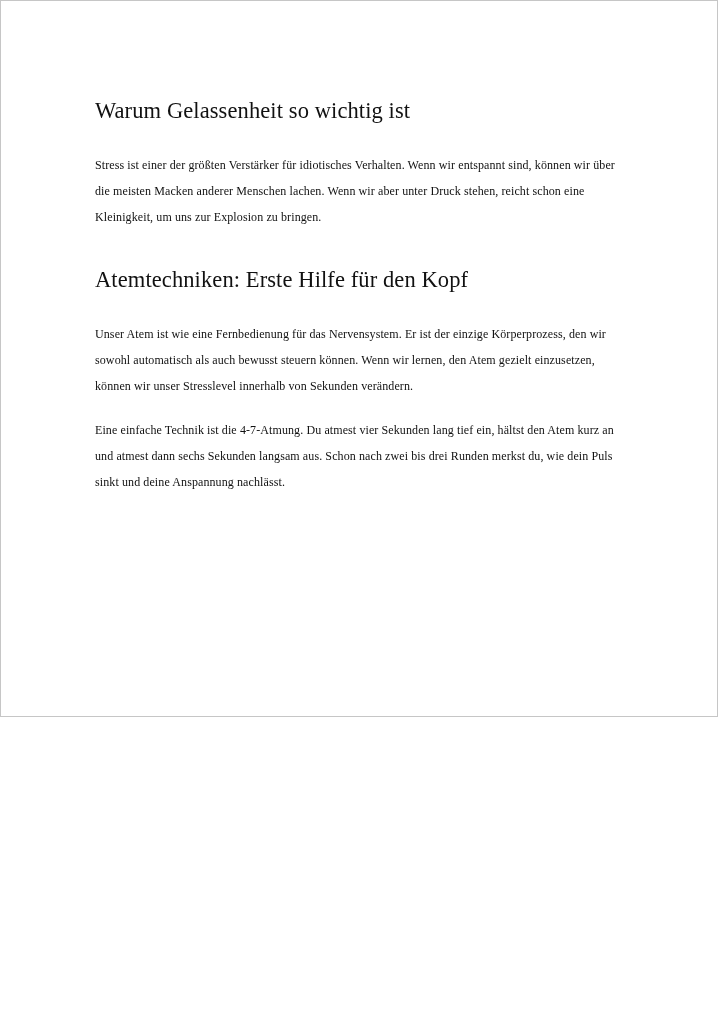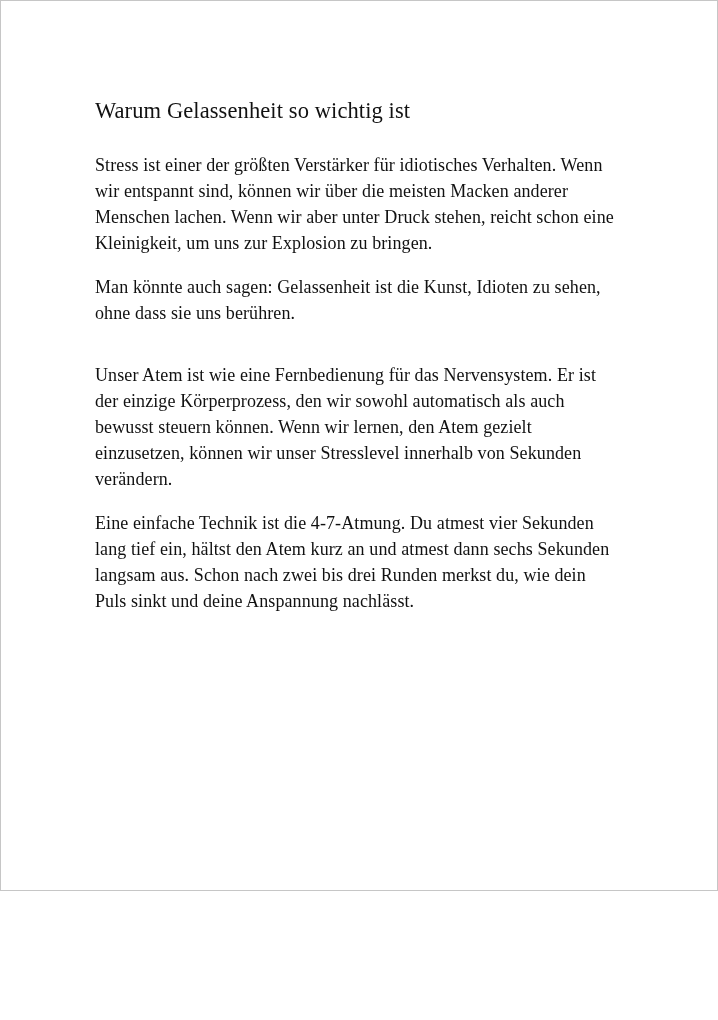--- a/index.html
+++ b/index.html
@@ -6,52 +6,52 @@
     margin: 0;
     padding: 0;
     width: 718px;
     height: 1020px;
     background: #ffffff;
     overflow: hidden;
   }
   .page {
     box-sizing: border-box;
     width: 718px;
-    height: 891px;
+    height: 717px;
     background: #ffffff;
     border: 1px solid #c6c6c6;
     padding: 96px 92px 1px 94px;
     color: #111111;
     font-family: "Liberation Serif", "DejaVu Serif", serif;
   }
   section.text-section { margin: 0; }
   section.text-section + section.text-section { margin-top: 36px; }
   h2.section-heading {
     font-size: 22.5px;
     font-weight: 400;
     margin: 0 0 28px 0;
     line-height: 1.2;
     letter-spacing: 0.1px;
   }
   p.paragraph {
-    font-size: 18px;
+    font-size: 12px;
     line-height: 26px;
     margin: 0 4px 18px 0;
     max-width: 536px;
     letter-spacing: 0.1px;
   }
 </style>
 </head>
 <body>
 
 <div class="page">
   <div>
       <section class="text-section">
         <h2 class="section-heading">Warum Gelassenheit so wichtig ist</h2>
         <p class="paragraph">Stress ist einer der größten Verstärker für idiotisches Verhalten. Wenn wir entspannt sind, können wir über die meisten Macken anderer Menschen lachen. Wenn wir aber unter Druck stehen, reicht schon eine Kleinigkeit, um uns zur Explosion zu bringen.</p>
-        <p class="paragraph">Man könnte auch sagen: Gelassenheit ist die Kunst, Idioten zu sehen, ohne dass sie uns berühren.</p>
       </section>
       <section class="text-section">
+        <h2 class="section-heading">Atemtechniken: Erste Hilfe für den Kopf</h2>
         <p class="paragraph">Unser Atem ist wie eine Fernbedienung für das Nervensystem. Er ist der einzige Körperprozess, den wir sowohl automatisch als auch bewusst steuern können. Wenn wir lernen, den Atem gezielt einzusetzen, können wir unser Stresslevel innerhalb von Sekunden verändern.</p>
         <p class="paragraph">Eine einfache Technik ist die 4-7-Atmung. Du atmest vier Sekunden lang tief ein, hältst den Atem kurz an und atmest dann sechs Sekunden langsam aus. Schon nach zwei bis drei Runden merkst du, wie dein Puls sinkt und deine Anspannung nachlässt.</p>
       </section>
     </div>
 </div>
 
 </body></html>

